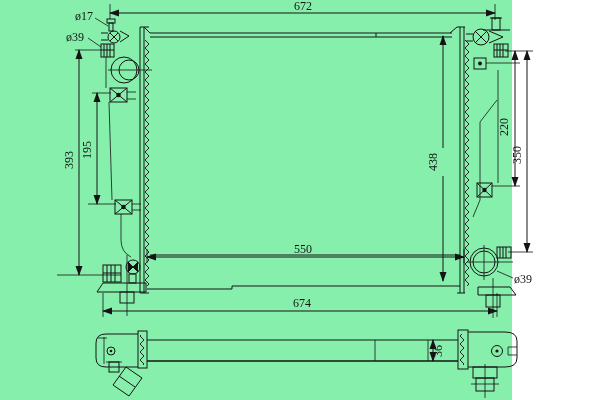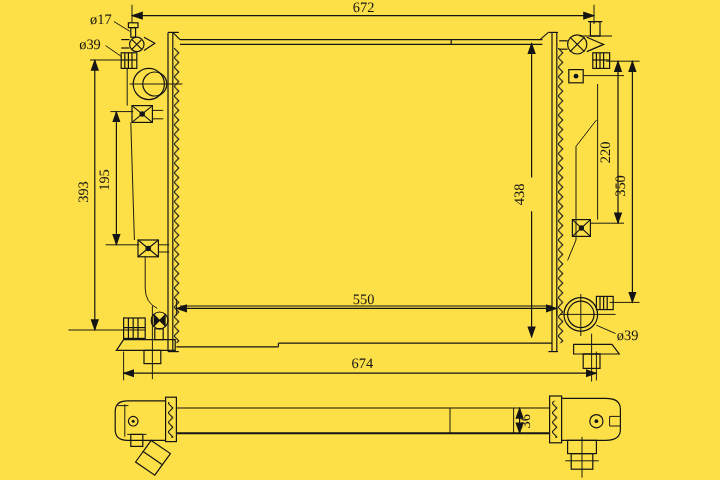--- a/index.html
+++ b/index.html
@@ -1,16 +1,16 @@
 <!DOCTYPE html>
 <html><head>
 <meta charset="utf-8">
 <style>
   html,body{margin:0;padding:0;background:#ffffff;width:600px;height:400px;overflow:hidden;}
-  .sheet{width:600px;height:400px;background:#fde047;position:relative;}
+  .sheet{width:512px;height:400px;background:#86efac;position:relative;}
   svg{display:block;}
   text{font-family:"Liberation Serif","DejaVu Serif",serif;fill:#141414;font-size:12px;}
   .ln{stroke:#141414;stroke-width:1;fill:none;}
   .ln2{stroke:#141414;stroke-width:1.6;fill:none;}
   .thin{stroke:#141414;stroke-width:0.8;fill:none;}
   .fillb{fill:#141414;stroke:none;}
   .hatch{stroke:#141414;stroke-width:1;fill:none;}
 </style>
 </head>
 <body>

